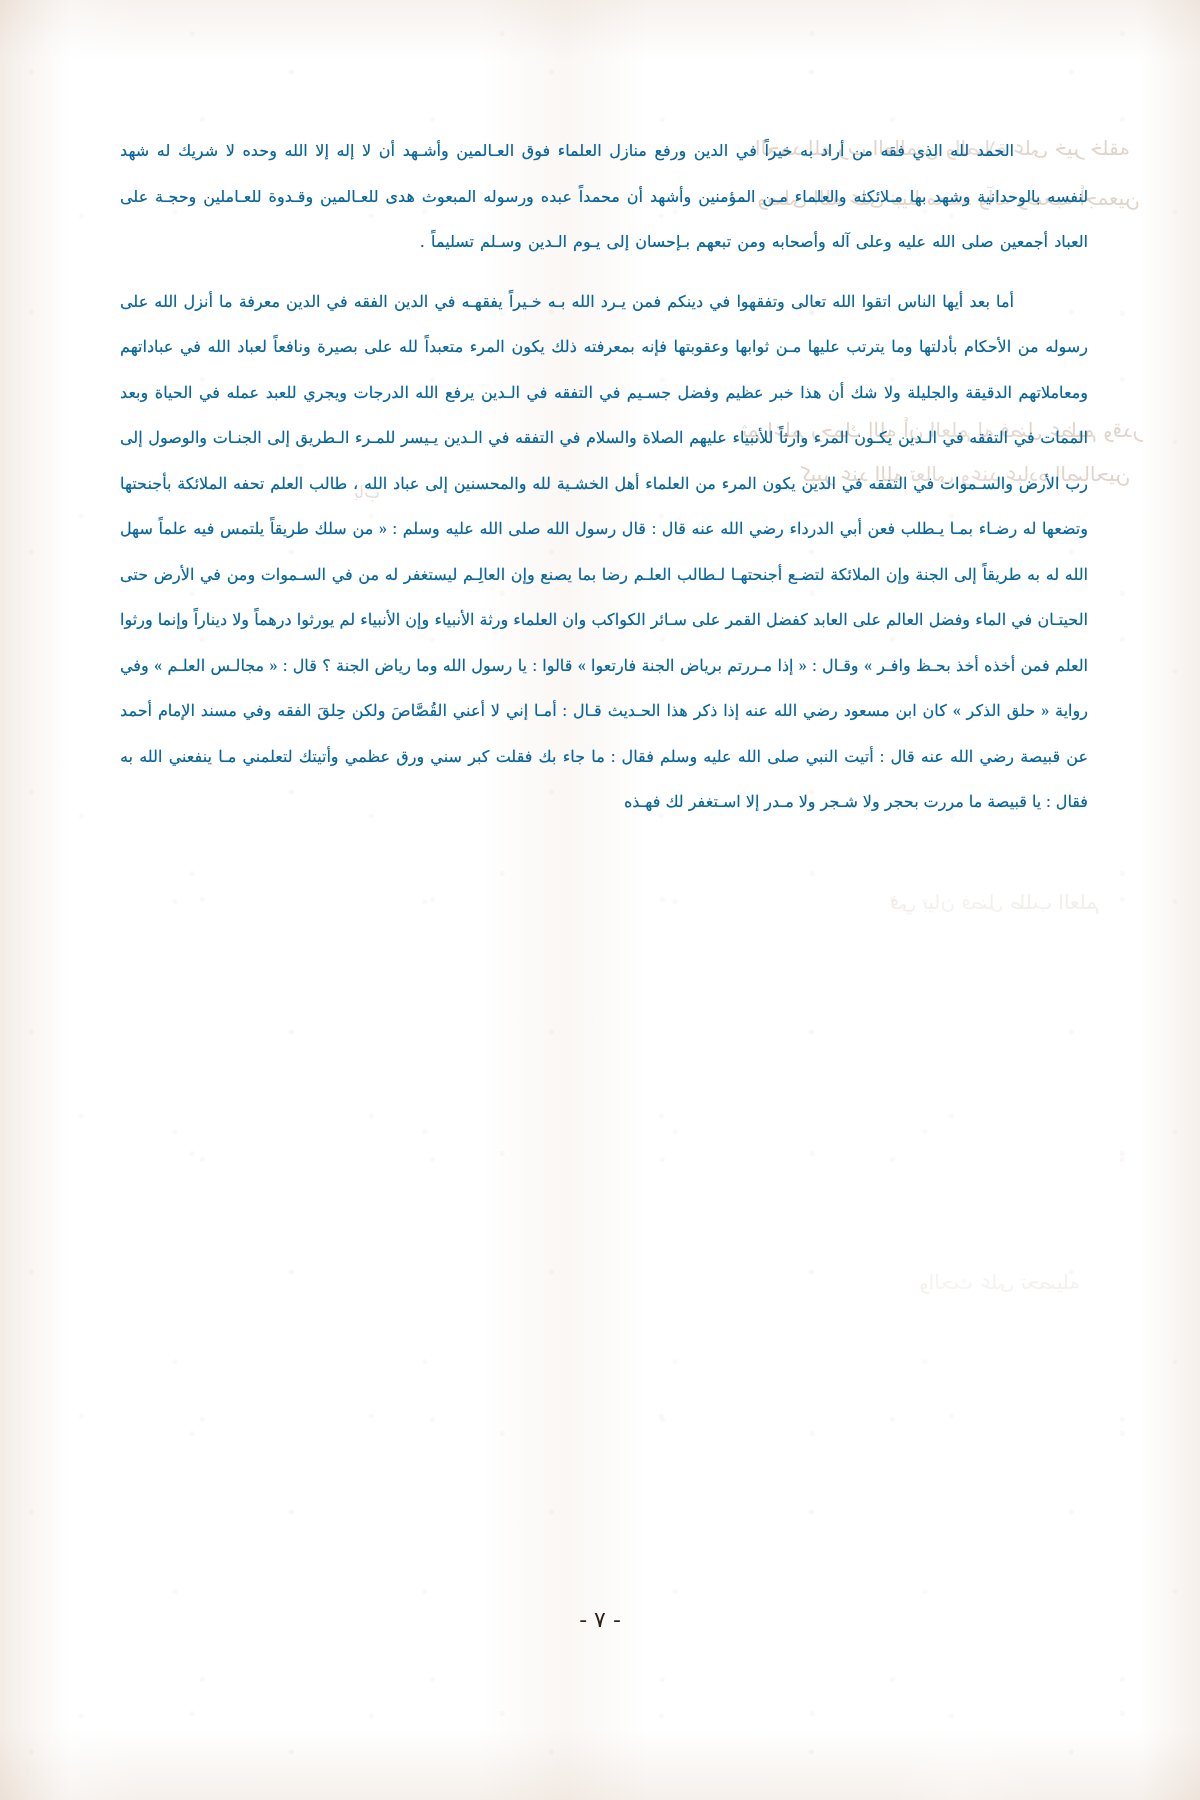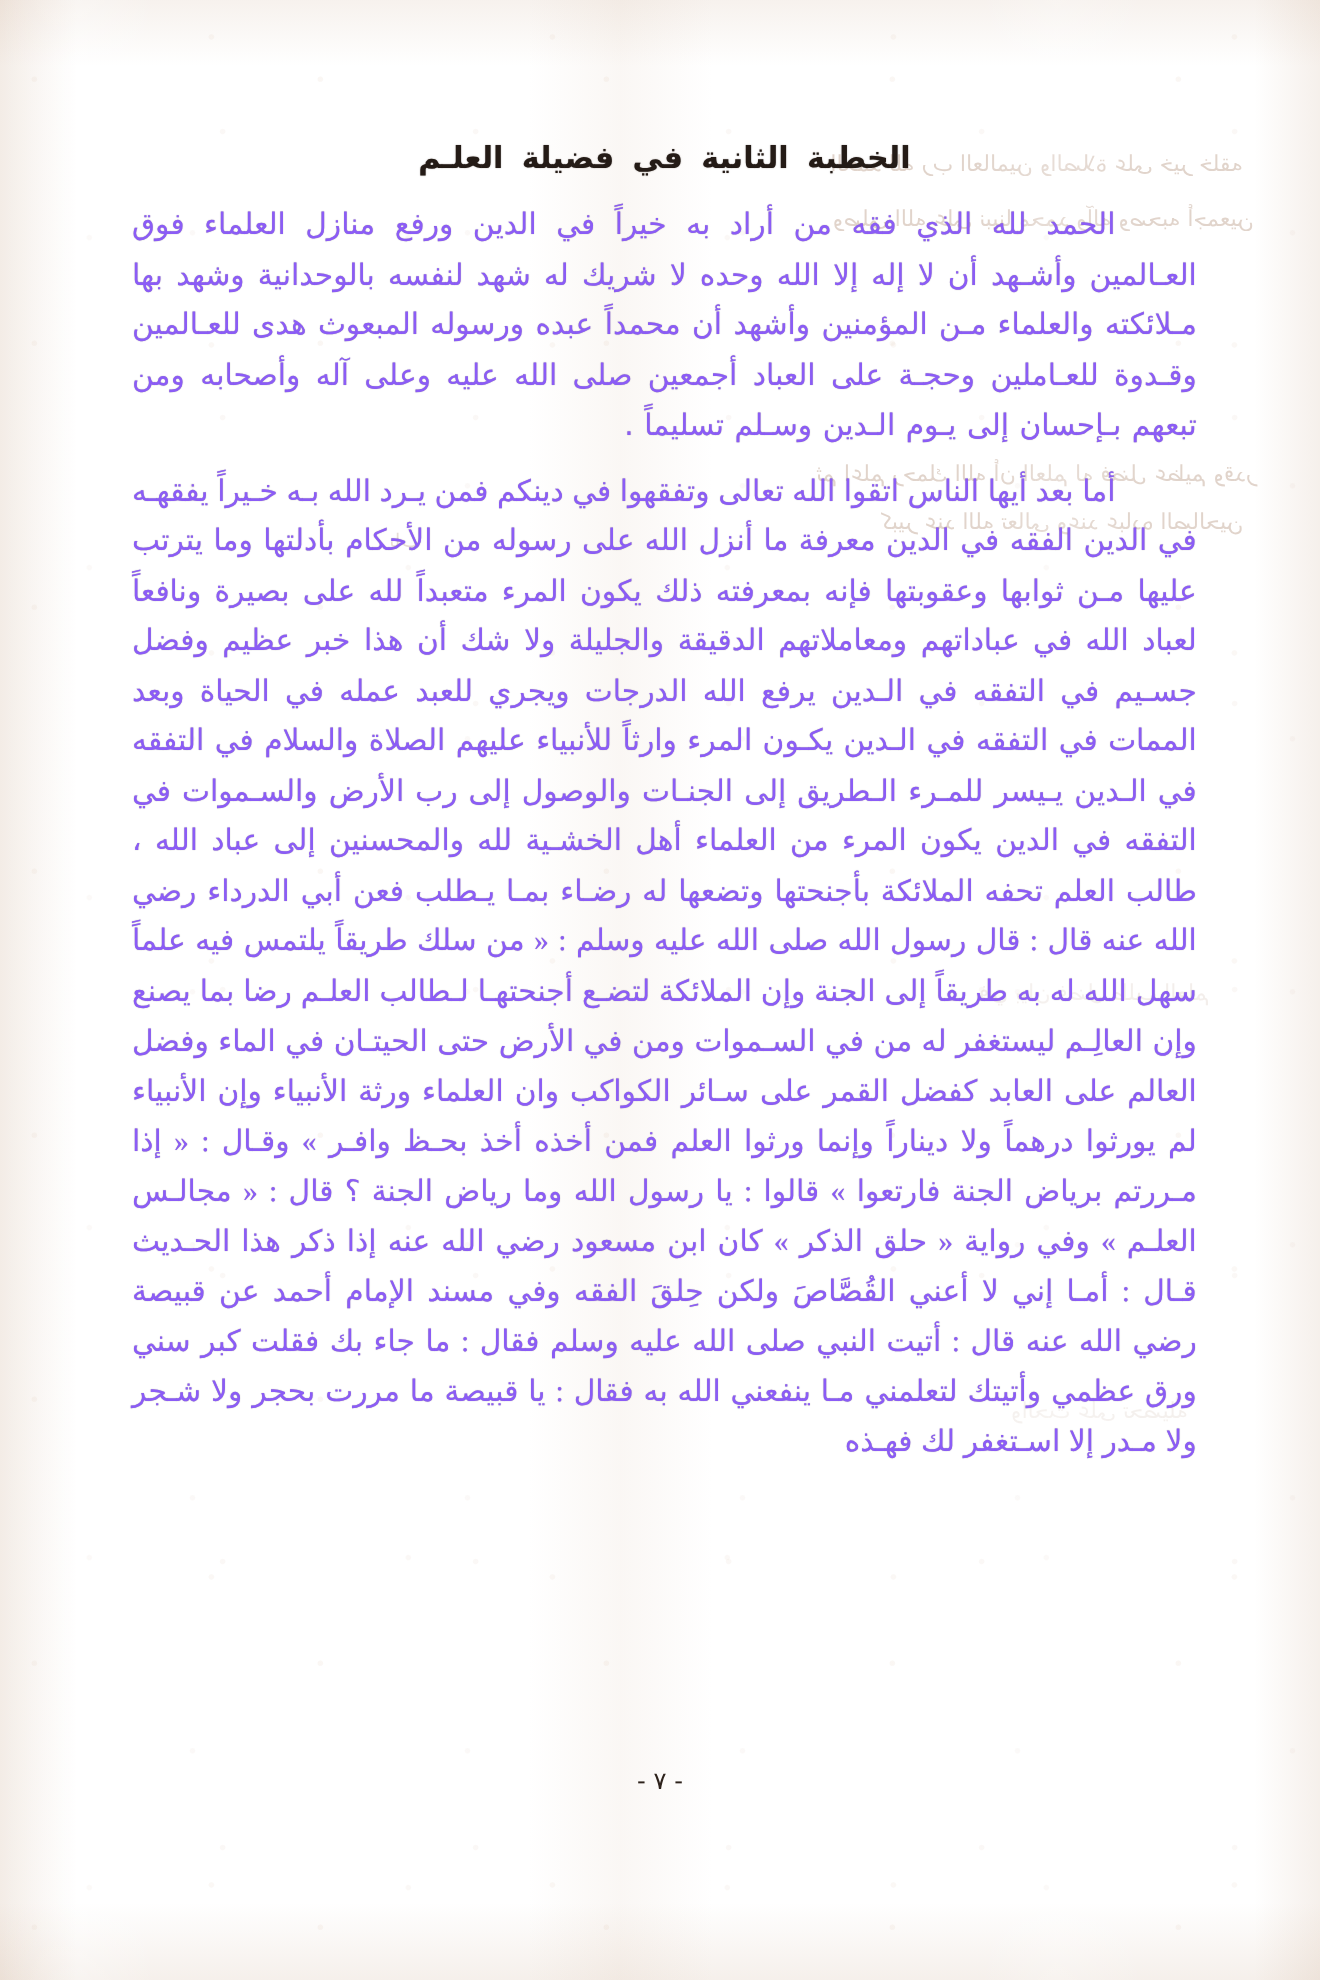--- a/index.html
+++ b/index.html
@@ -72,23 +72,23 @@
     color: #241b16;
     margin: 0 0 22px 0;
     word-spacing: 7px;
     text-shadow: 0 0 1.1px rgba(40,28,22,0.55);
   }
 
   .para {
     margin: 0 0 4px 0;
     text-align: justify;
     text-align-last: right;
-    font-size: 27px;
+    font-size: 16px;
     line-height: 45.5px;
-    color: #8b5cf6;
+    color: #0369a1;
     word-spacing: 1px;
     text-shadow: 0 0 .9px rgba(45,32,25,0.42);
   }
   .para + .para { margin-top: 14px; font-family: Liberation Serif, serif; }
   .para.indented { text-indent: 74px; }
 
   .page-number {
     position: absolute;
     bottom: 168px;
     left: 0;
@@ -146,21 +146,20 @@
   <div class="bleed bleed-3">ثم اعلم رحمك الله أن العلم له فضل عظيم وقدر</div>
   <div class="bleed bleed-4">كبير عند الله تعالى وعند عباده الصالحين</div>
   <div class="bleed bleed-5">باب</div>
   <div class="bleed bleed-6">في بيان فضل طلب العلم</div>
   <div class="bleed bleed-7">والحث على تحصيله</div>
 
   <div class="streaks"></div>
 
   <div class="text-column">
 
-    <h1 class="heading">الخطبة الثانية في فضيلة العلـم</h1>
 
     <p class="para indented">الحمد لله الذي فقه من أراد به خيراً في الدين ورفع منازل العلماء فوق العـالمين وأشـهد أن لا إله إلا الله وحده لا شريك له شهد لنفسه بالوحدانية وشهد بها مـلائكته والعلماء مـن المؤمنين وأشهد أن محمداً عبده ورسوله المبعوث هدى للعـالمين وقـدوة للعـاملين وحجـة على العباد أجمعين صلى الله عليه وعلى آله وأصحابه ومن تبعهم بـإحسان إلى يـوم الـدين وسـلم تسليماً .</p>
 
     <p class="para indented">أما بعد أيها الناس اتقوا الله تعالى وتفقهوا في دينكم فمن يـرد الله بـه خـيراً يفقهـه في الدين الفقه في الدين معرفة ما أنزل الله على رسوله من الأحكام بأدلتها وما يترتب عليها مـن ثوابها وعقوبتها فإنه بمعرفته ذلك يكون المرء متعبداً لله على بصيرة ونافعاً لعباد الله في عباداتهم ومعاملاتهم الدقيقة والجليلة ولا شك أن هذا خبر عظيم وفضل جسـيم في التفقه في الـدين يرفع الله الدرجات ويجري للعبد عمله في الحياة وبعد الممات في التفقه في الـدين يكـون المرء وارثاً للأنبياء عليهم الصلاة والسلام في التفقه في الـدين يـيسر للمـرء الـطريق إلى الجنـات والوصول إلى رب الأرض والسـموات في التفقه في الدين يكون المرء من العلماء أهل الخشـية لله والمحسنين إلى عباد الله ، طالب العلم تحفه الملائكة بأجنحتها وتضعها له رضـاء بمـا يـطلب فعن أبي الدرداء رضي الله عنه قال : قال رسول الله صلى الله عليه وسلم : « من سلك طريقاً يلتمس فيه علماً سهل الله له به طريقاً إلى الجنة وإن الملائكة لتضـع أجنحتهـا لـطالب العلـم رضا بما يصنع وإن العالِـم ليستغفر له من في السـموات ومن في الأرض حتى الحيتـان في الماء وفضل العالم على العابد كفضل القمر على سـائر الكواكب وان العلماء ورثة الأنبياء وإن الأنبياء لم يورثوا درهماً ولا ديناراً وإنما ورثوا العلم فمن أخذه أخذ بحـظ وافـر » وقـال : « إذا مـررتم برياض الجنة فارتعوا » قالوا : يا رسول الله وما رياض الجنة ؟ قال : « مجالـس العلـم » وفي رواية « حلق الذكر » كان ابن مسعود رضي الله عنه إذا ذكر هذا الحـديث قـال : أمـا إني لا أعني القُصَّاصَ ولكن حِلقَ الفقه وفي مسند الإمام أحمد عن قبيصة رضي الله عنه قال : أتيت النبي صلى الله عليه وسلم فقال : ما جاء بك فقلت كبر سني ورق عظمي وأتيتك لتعلمني مـا ينفعني الله به فقال : يا قبيصة ما مررت بحجر ولا شـجر ولا مـدر إلا اسـتغفر لك فهـذه</p>
 
   </div>
 
   <div class="page-number">- ٧ -</div>
 
   <div class="scan-vignette"></div>

